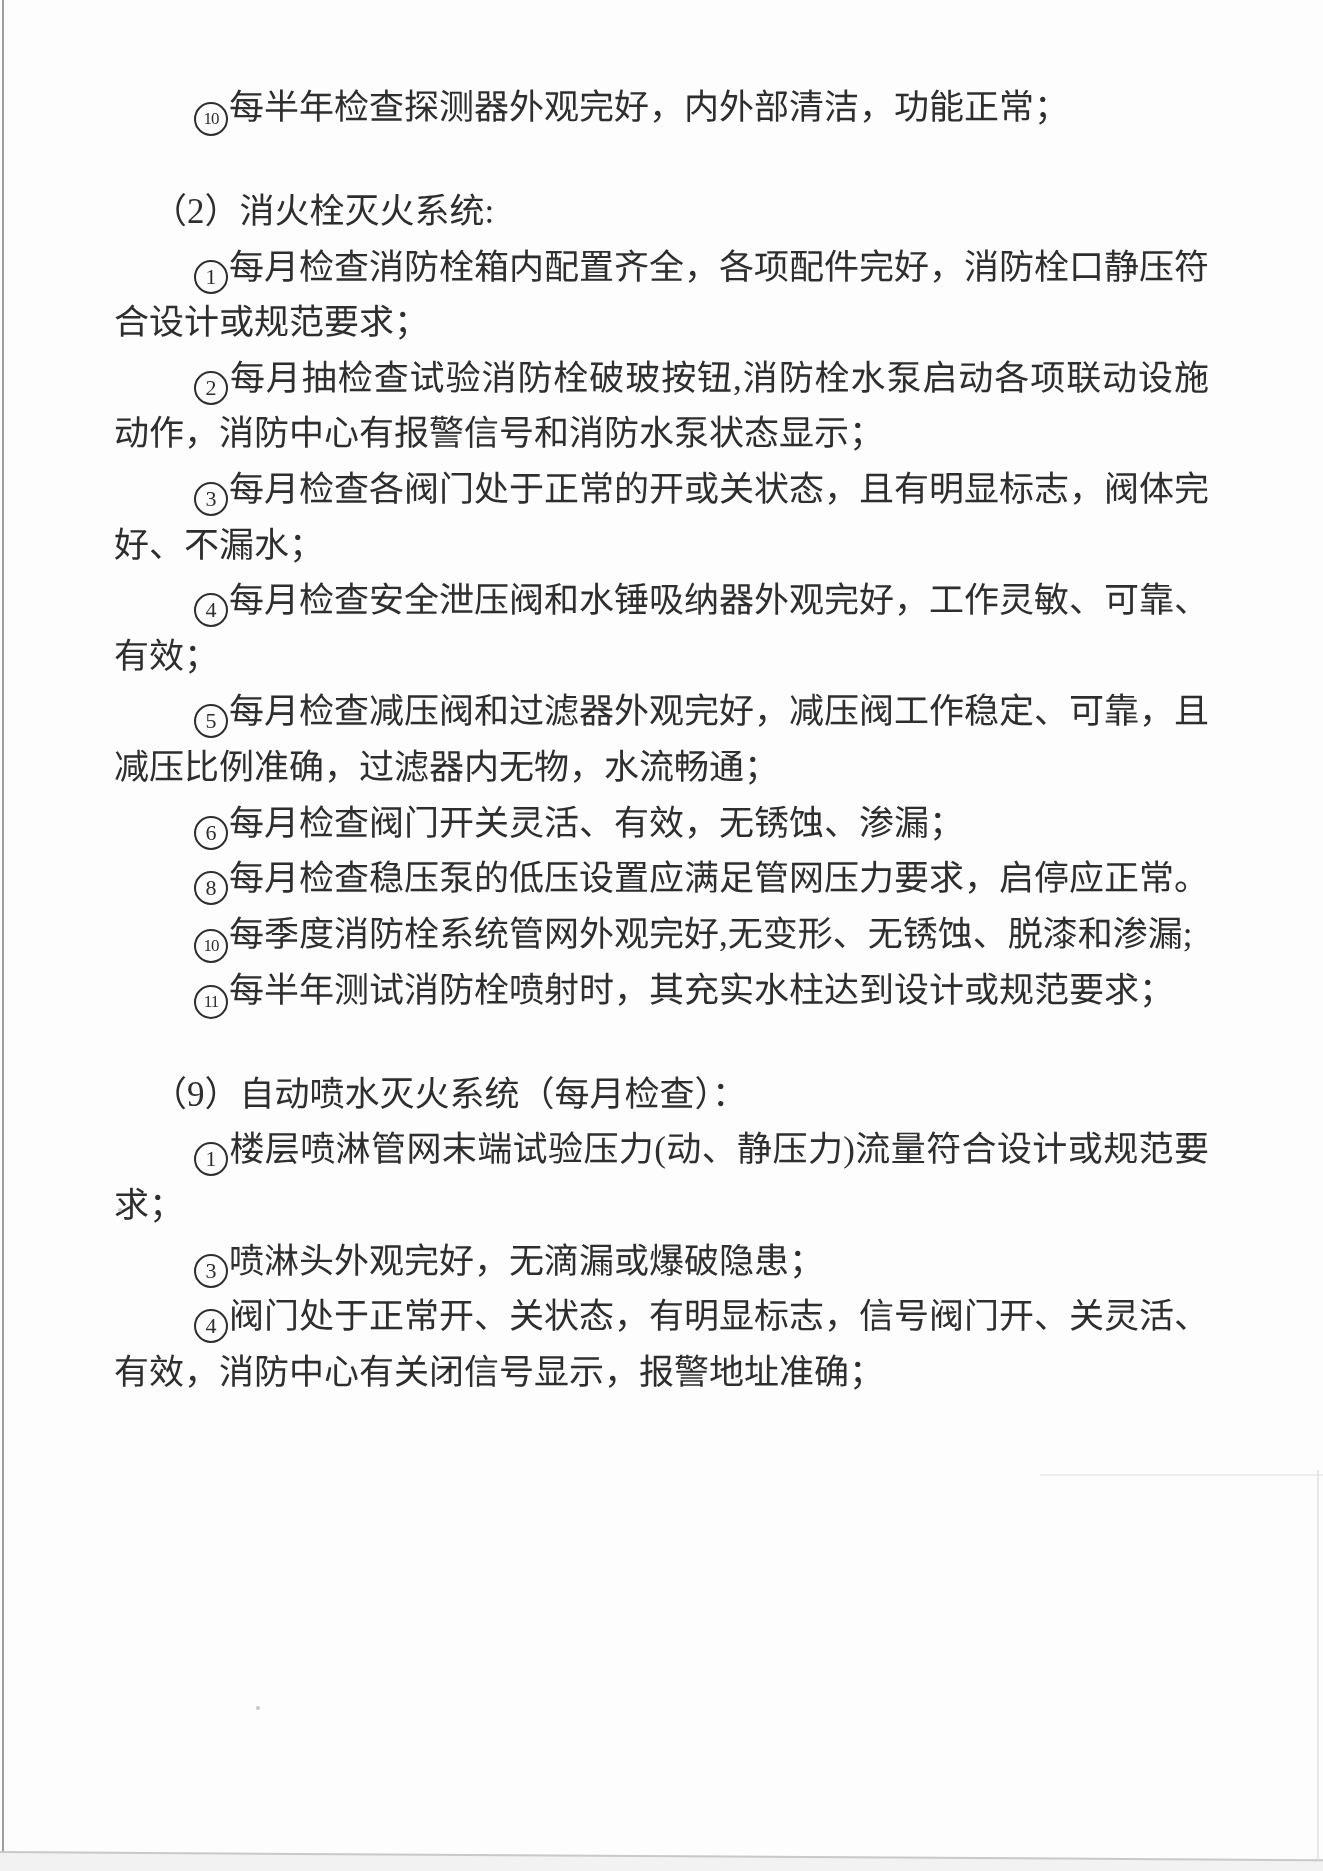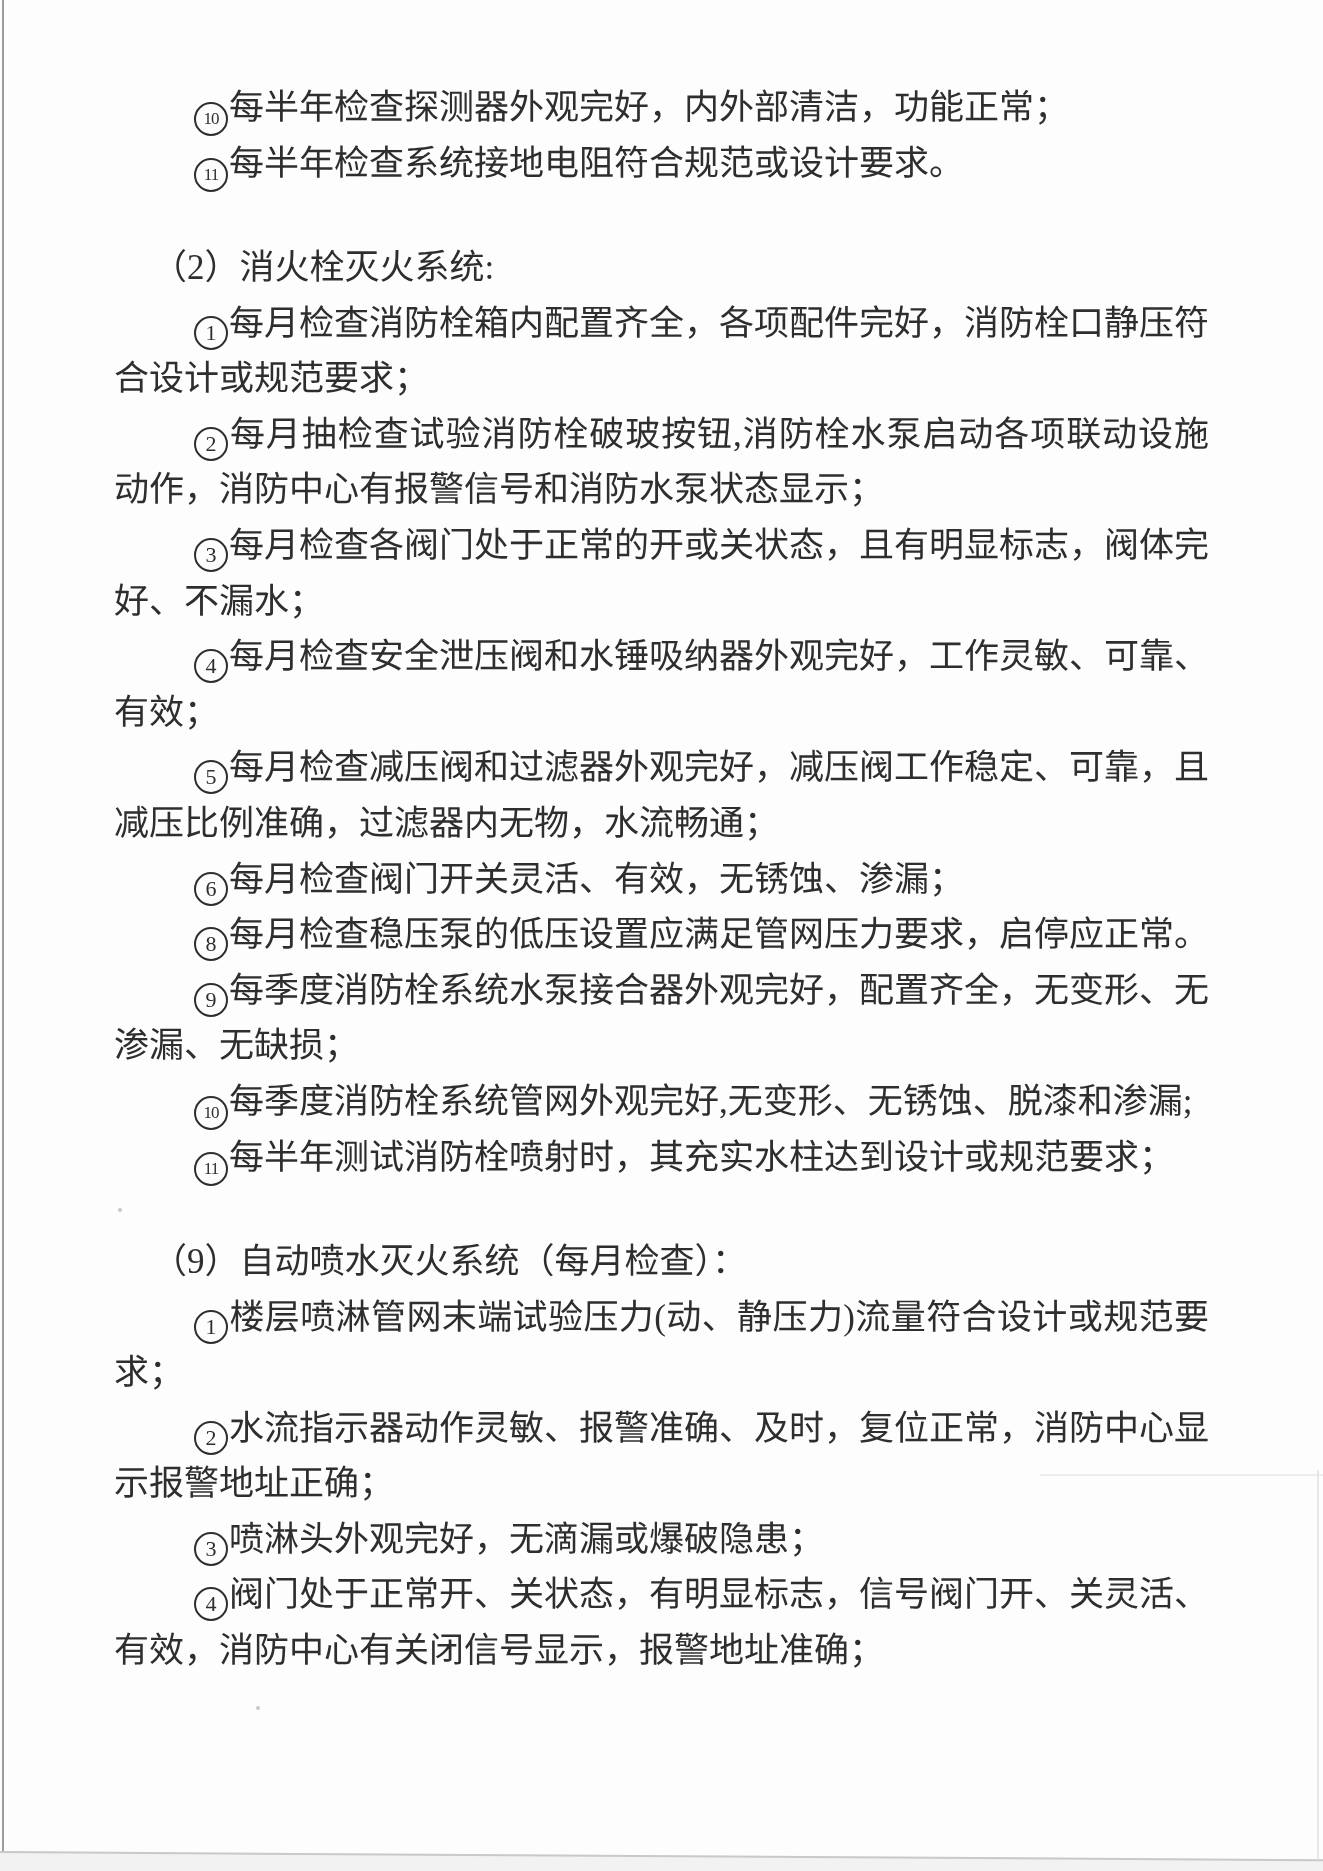--- a/index.html
+++ b/index.html
@@ -96,35 +96,32 @@
   }
   .speck.s1{left:256px;top:1706px;}
   .speck.s2{left:118px;top:1208px;}
 </style>
 </head>
 <body>
 
 <div class="page">
   <div class="doc-body">
       <p class="item"><span class="circle-num two">10</span>每半年检查探测器外观完好，内外部清洁，功能正常；</p>
-      <p class="item"><span class="circle-num two">11</span>每半年检查系统接地电阻符合规范或设计要求。</p>
       <p class="heading">（2）消火栓灭火系统:</p>
       <p class="item"><span class="circle-num">1</span>每月检查消防栓箱内配置齐全，各项配件完好，消防栓口静压符合设计或规范要求；</p>
       <p class="item"><span class="circle-num">2</span>每月抽检查试验消防栓破玻按钮,消防栓水泵启动各项联动设施动作，消防中心有报警信号和消防水泵状态显示；</p>
       <p class="item"><span class="circle-num">3</span>每月检查各阀门处于正常的开或关状态，且有明显标志，阀体完好、不漏水；</p>
       <p class="item"><span class="circle-num">4</span>每月检查安全泄压阀和水锤吸纳器外观完好，工作灵敏、可靠、有效；</p>
       <p class="item"><span class="circle-num">5</span>每月检查减压阀和过滤器外观完好，减压阀工作稳定、可靠，且减压比例准确，过滤器内无物，水流畅通；</p>
       <p class="item"><span class="circle-num">6</span>每月检查阀门开关灵活、有效，无锈蚀、渗漏；</p>
       <p class="item"><span class="circle-num">8</span>每月检查稳压泵的低压设置应满足管网压力要求，启停应正常。</p>
-      <p class="item"><span class="circle-num">9</span>每季度消防栓系统水泵接合器外观完好，配置齐全，无变形、无渗漏、无缺损；</p>
       <p class="item"><span class="circle-num two">10</span>每季度消防栓系统管网外观完好,无变形、无锈蚀、脱漆和渗漏;</p>
       <p class="item"><span class="circle-num two">11</span>每半年测试消防栓喷射时，其充实水柱达到设计或规范要求；</p>
       <p class="heading">（9）自动喷水灭火系统（每月检查）：</p>
       <p class="item"><span class="circle-num">1</span>楼层喷淋管网末端试验压力(动、静压力)流量符合设计或规范要求；</p>
-      <p class="item"><span class="circle-num">2</span>水流指示器动作灵敏、报警准确、及时，复位正常，消防中心显示报警地址正确；</p>
       <p class="item"><span class="circle-num">3</span>喷淋头外观完好，无滴漏或爆破隐患；</p>
       <p class="item"><span class="circle-num">4</span>阀门处于正常开、关状态，有明显标志，信号阀门开、关灵活、有效，消防中心有关闭信号显示，报警地址准确；</p>
     </div>
 </div>
 
 <div class="scan-edge-left"></div>
 <div class="scan-edge-bottom"></div>
 <div class="scan-line-right"></div>
 <div class="scan-line-horiz"></div>
 <div class="speck s1"></div>

